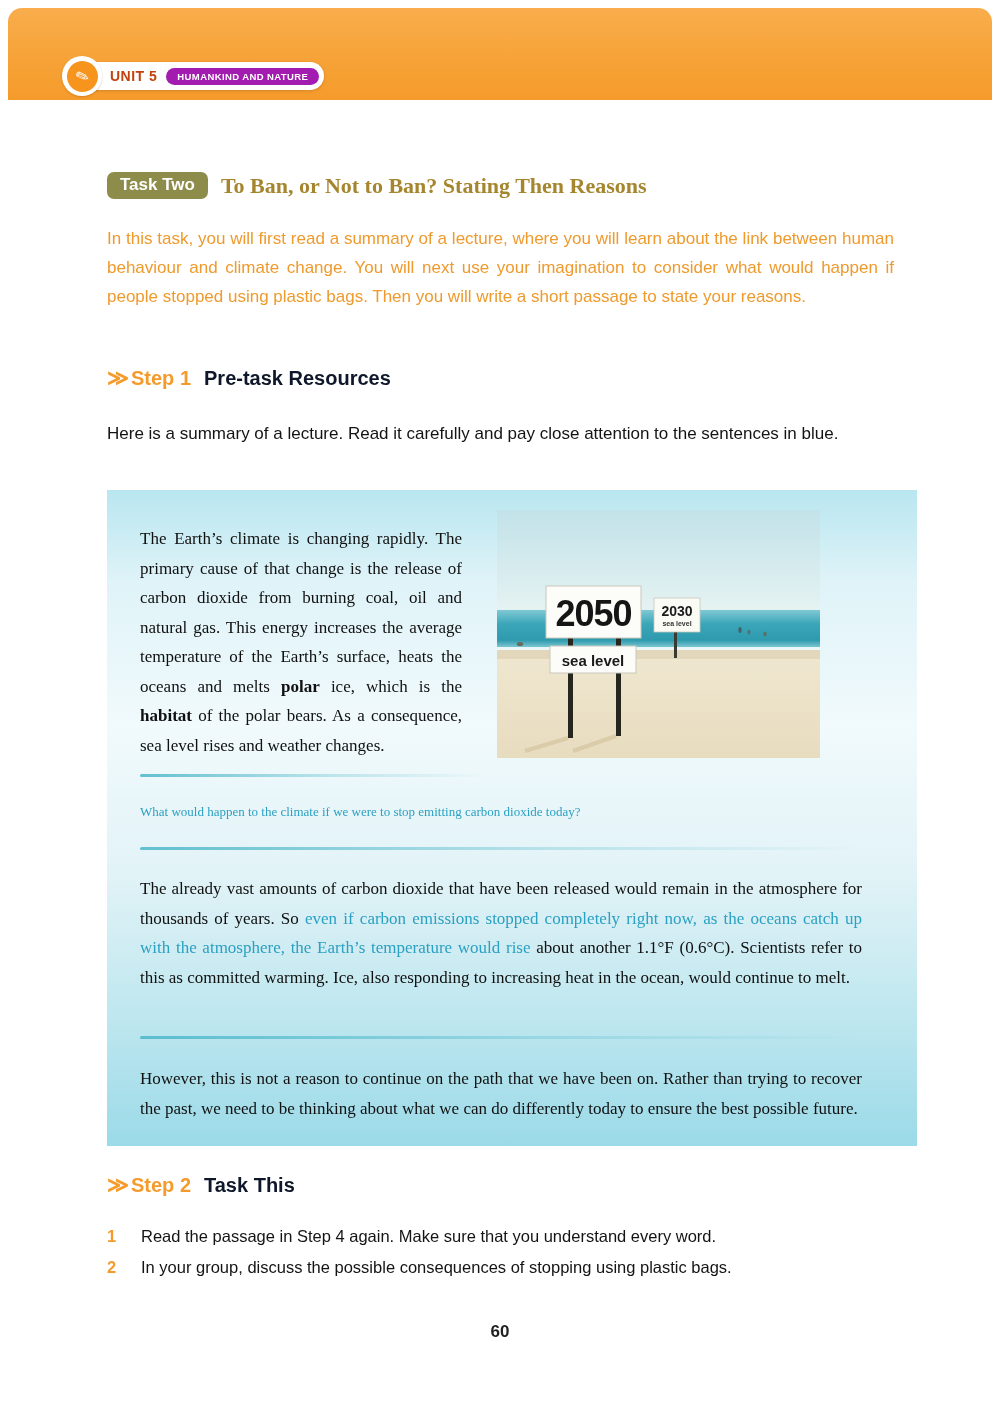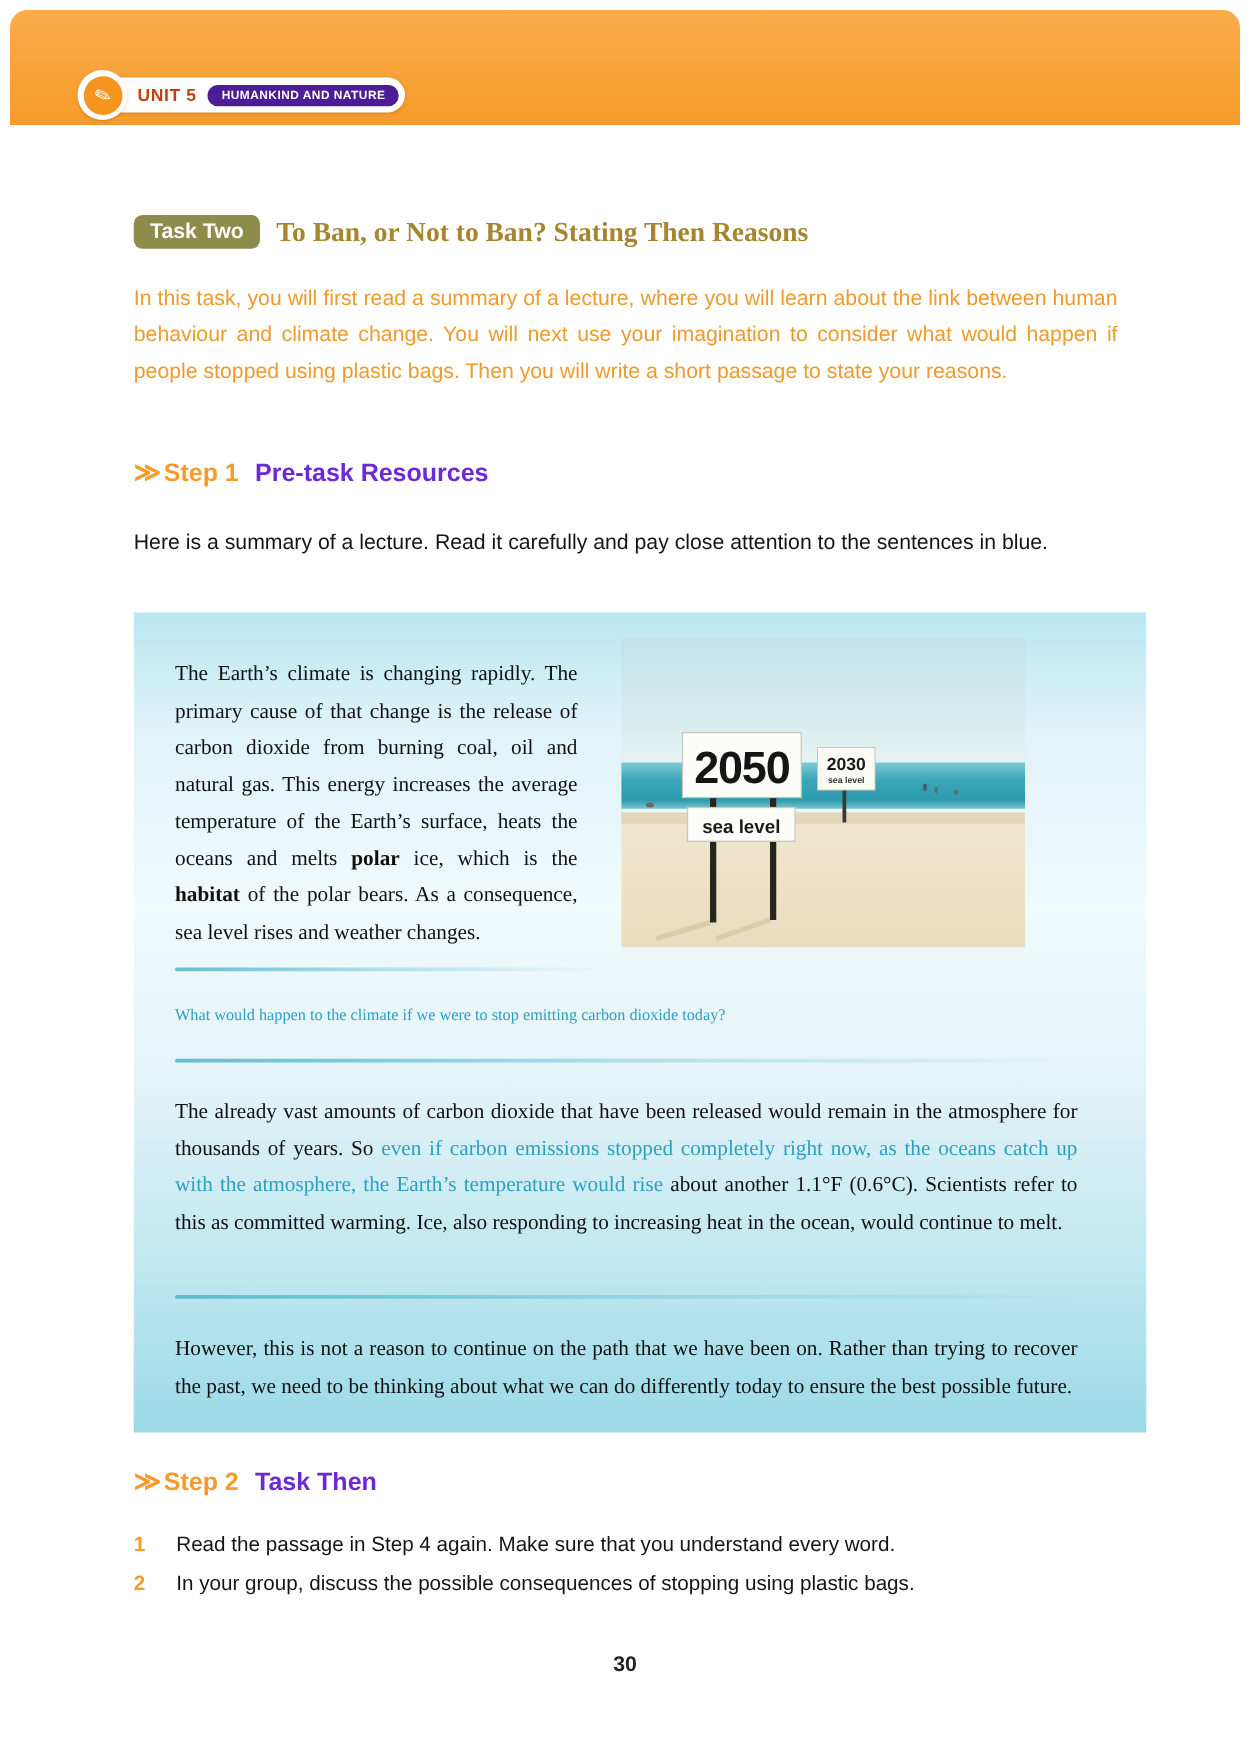--- a/index.html
+++ b/index.html
@@ -27,21 +27,21 @@
     display:flex; align-items:center; justify-content:center;
     box-shadow:0 1px 2px rgba(120,60,0,.25);
   }
   .unit-logo-inner {
     width:31px; height:31px; border-radius:50%; background:#f7941d;
     color:#ffffff; display:flex; align-items:center; justify-content:center;
     font-size:16px; transform:rotate(-20deg);
   }
   .unit-label { color:#c2410c; font-weight:bold; font-size:14px; letter-spacing:.5px; margin-right:9px; }
   .unit-badge {
-    background:#4c1d95; color:#ffffff; font-size:9.5px; font-weight:bold;
+    background:#a21caf; color:#ffffff; font-size:9.5px; font-weight:bold;
     letter-spacing:.4px; padding:3px 11px; border-radius:10px; white-space:nowrap;
   }
 
   
   .task-row { position:absolute; left:107px; top:172px; display:flex; align-items:center;justify-content:flex-end; }
   .task-badge {
     background:#8d8c4b; color:#ffffff; font-weight:bold; font-size:17px;
     padding:3px 13px 4px; border-radius:7px;
   }
   .task-title {
@@ -53,21 +53,21 @@
     position:absolute; left:107px; top:224px; width:787px;
     font-size:17px; line-height:29px; color:#ef9a2d; text-align:justify;
   }
 
   
   .step-heading { position:absolute; left:107px; display:flex; align-items:baseline; }
   .step-heading.step1 { top:366px; }
   .step-heading.step2 { top:1173px; }
   .step-marker { color:#f59b2b; font-weight:bold; font-size:21px; }
   .step-label  { color:#f59b2b; font-weight:bold; font-size:20px; margin-left:2px; }
-  .step-title  { color:#6d28d9; font-weight:bold; font-size:20px; margin-left:13px; }
+  .step-title  { color:#0f172a; font-weight:bold; font-size:20px; margin-left:13px; }
 
   .step1-lead {
     position:absolute; left:107px; top:419px; width:787px;
     font-size:17px; line-height:29px; color:#141414; text-align:justify;
   }
 
   
   .passage-panel {
     position:absolute; left:107px; top:490px; width:786px; height:656px;
     background:linear-gradient(180deg,
@@ -193,29 +193,29 @@
     <p class="p3 serif"><span>The already vast amounts of carbon dioxide that have been released would remain in the atmosphere for thousands of years. So </span><span class="teal">even if carbon emissions stopped completely right now, as the oceans catch up with the atmosphere, the Earth’s temperature would rise</span><span> about another 1.1°F (0.6°C). Scientists refer to this as committed warming. Ice, also responding to increasing heat in the ocean, would continue to melt.</span></p>
 
     <div class="divider d3"></div>
 
     <p class="p4 serif">However, this is not a reason to continue on the path that we have been on. Rather than trying to recover the past, we need to be thinking about what we can do differently today to ensure the best possible future.</p>
   </div>
 
   <div class="step-heading step2">
     <span class="step-marker">≫</span>
     <span class="step-label">Step 2</span>
-    <span class="step-title">Task Then</span>
+    <span class="step-title">Task This</span>
   </div>
 
   <div class="task-list">
     <div class="task-list-item">
       <span class="item-num">1</span>
       <span>Read the passage in Step 4 again. Make sure that you understand every word.</span>
     </div>
     <div class="task-list-item">
       <span class="item-num">2</span>
       <span>In your group, discuss the possible consequences of stopping using plastic bags.</span>
     </div>
   </div>
 
-  <div class="page-number">30</div>
+  <div class="page-number">60</div>
 
 </div>
 
 </body></html>

